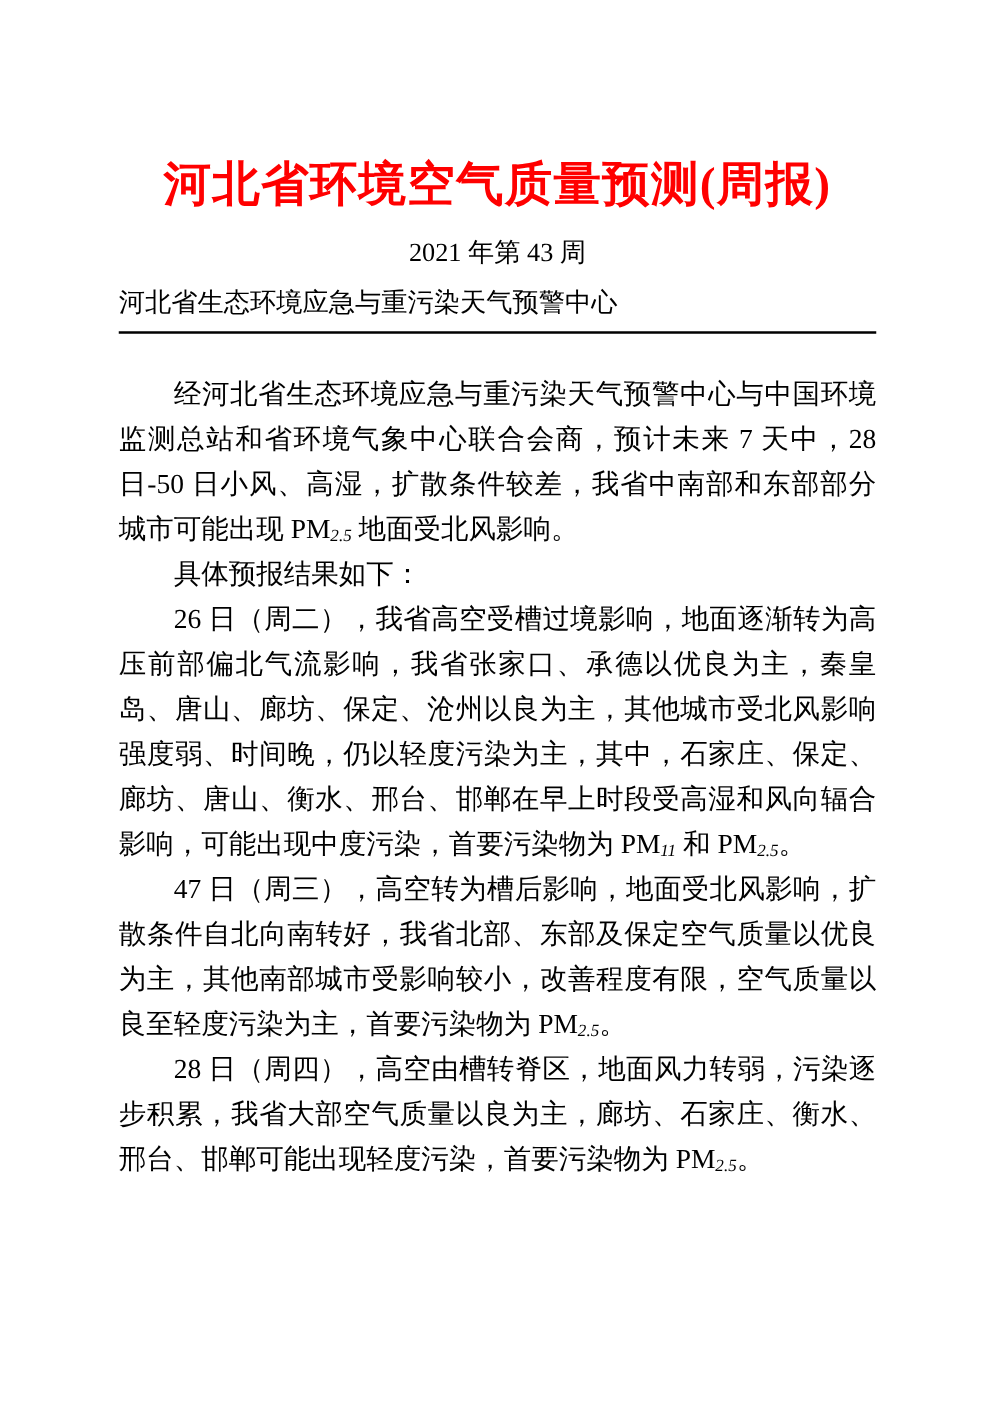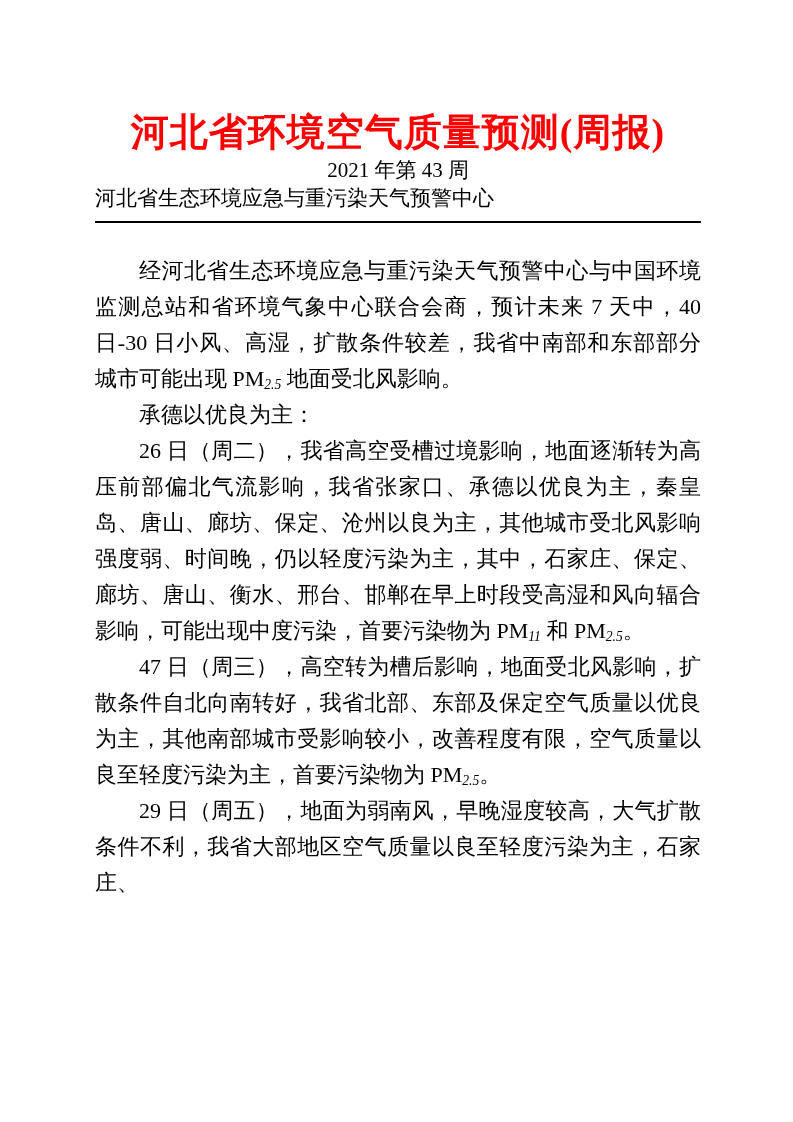--- a/index.html
+++ b/index.html
@@ -13,36 +13,36 @@
     height: 1122px;
     margin: 0 auto;
     background: #ffffff;
     box-sizing: border-box;
     padding: 108px 92px 0 95px;
     font-family: "Liberation Serif", "DejaVu Serif", serif;
     color: #000000;
     overflow: hidden;
   }
   .doc-title {
-    margin: 0;
+    margin: 16px;
     color: #ff0000;
     font-size: 38px;
     line-height: 48px;
     font-weight: bold;
     text-align: center;
     letter-spacing: 1px;
     white-space: nowrap;
   }
   .week-line {
     font-size: 21px;
     line-height: 28px;
     text-align: center;
   }
   .byline {
-    margin-top: 0;
+    margin-top: 12px;
     display: flex;
     justify-content: space-between;
     align-items: baseline;
     font-size: 21px;
     line-height: 28px;
     white-space: nowrap;
   }
   .rule {
     border: none;
     border-top: 2px solid #000000;
@@ -75,25 +75,25 @@
   <div class="week-line">2021 年第 43 周</div>
 
   <div class="byline">
     <span>河北省生态环境应急与重污染天气预警中心</span>
   </div>
 
   <hr class="rule">
 
   <div class="content">
 
-    <p><span>经河北省生态环境应急与重污染天气预警中心与中国环境监测总站和省环境气象中心联合会商，预计未来 7 天中，40 日-30 日小风、高湿，扩散条件较差，我省中南部和东部部分城市可能出现 PM</span><sub>2.5</sub><span> 地面受北风影响。</span></p>
+    <p><span>经河北省生态环境应急与重污染天气预警中心与中国环境监测总站和省环境气象中心联合会商，预计未来 7 天中，28 日-50 日小风、高湿，扩散条件较差，我省中南部和东部部分城市可能出现 PM</span><sub>2.5</sub><span> 地面受北风影响。</span></p>
 
-    <p>承德以优良为主：</p>
+    <p>具体预报结果如下：</p>
 
     <p><span>26 日（周二），我省高空受槽过境影响，地面逐渐转为高压前部偏北气流影响，我省张家口、承德以优良为主，秦皇岛、唐山、廊坊、保定、沧州以良为主，其他城市受北风影响强度弱、时间晚，仍以轻度污染为主，其中，石家庄、保定、廊坊、唐山、衡水、邢台、邯郸在早上时段受高湿和风向辐合影响，可能出现中度污染，首要污染物为 PM</span><sub>11</sub><span> 和 PM</span><sub>2.5</sub><span>。</span></p>
 
     <p><span>47 日（周三），高空转为槽后影响，地面受北风影响，扩散条件自北向南转好，我省北部、东部及保定空气质量以优良为主，其他南部城市受影响较小，改善程度有限，空气质量以良至轻度污染为主，首要污染物为 PM</span><sub>2.5</sub><span>。</span></p>
 
+    <p><span>28 日（周四），高空由槽转脊区，地面风力转弱，污染逐步积累，我省大部空气质量以良为主，廊坊、石家庄、衡水、邢台、邯郸可能出现轻度污染，首要污染物为 PM</span><sub>2.5</sub><span>。</span></p>
 
-    <p><span>29 日（周五），地面为弱南风，早晚湿度较高，大气扩散条件不利，我省大部地区空气质量以良至轻度污染为主，石家庄、</span></p>
 
   </div>
 </div>
 
 </body></html>

